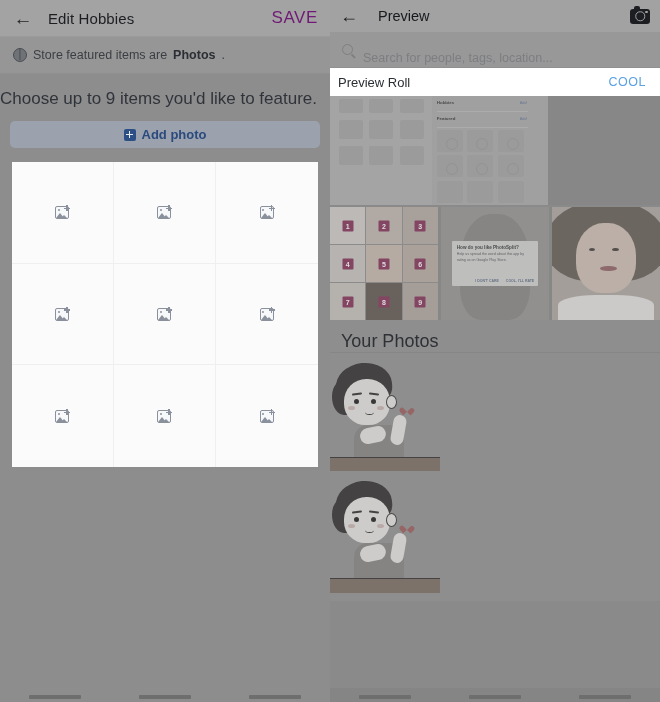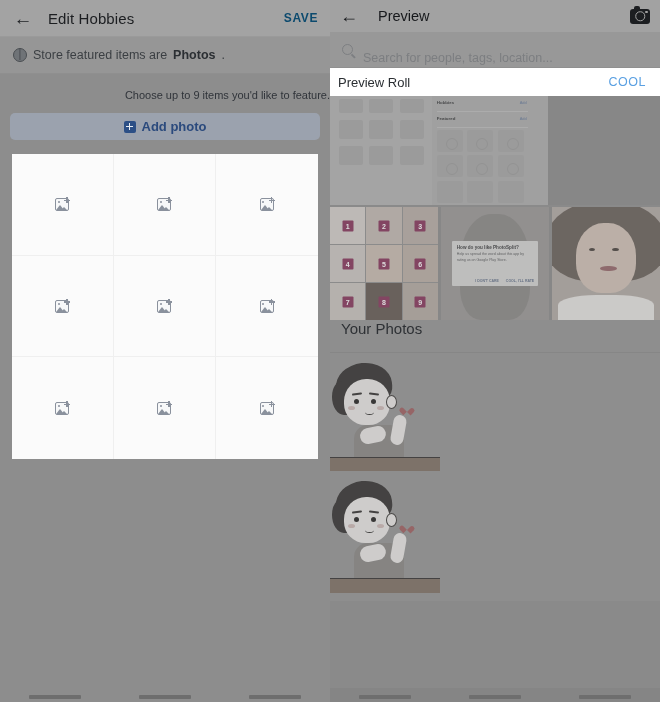--- a/index.html
+++ b/index.html
@@ -26,42 +26,42 @@
     padding:0 12px;box-sizing:border-box;
   }
   .hdr .back{
     font-size:19px;line-height:1;color:#1c1e21;width:22px;
     display:flex;align-items:center;justify-content:center;cursor:pointer;
   }
   .hdr .title{
     font-size:15px;color:#1c1e21;margin-left:14px;flex:1;letter-spacing:.1px;
   }
   .hdr .action{
-    font-size:12px;color:#0c4a6e;letter-spacing:.6px;font-weight:700;cursor:pointer;
+    font-size:17px;color:#701a75;letter-spacing:.6px;font-weight:400;cursor:pointer;
   }
 
   .privacy-row{
     height:36px;display:flex;align-items:center;gap:6px;
     padding:0 13px;background:#969696;
     border-bottom:1px solid #8f8f8f;
     font-size:12.5px;color:#3b3f43;
   }
   .privacy-row .bold{font-weight:700;color:#2b2f33;}
   .globe{
     width:12px;height:12px;border-radius:50%;
     border:1.4px solid #4a4e52;position:relative;display:inline-block;
     background:#6f7377;
   }
   .globe:after{
     content:"";position:absolute;left:50%;top:-1px;width:1.2px;height:12px;
     background:#4a4e52;transform:translateX(-50%);
   }
 
   .choose-line{
-    text-align:right;font-size:11px;color:#30343a;
+    text-align:left;font-size:17px;color:#30343a;
     padding:15px 0 12px;
   }
   .add-photo-btn{
     margin:0 10px;height:27px;border-radius:5px;background:#9ba2ae;
     display:flex;align-items:center;justify-content:center;gap:6px;cursor:pointer;
   }
   .add-photo-btn .lbl{color:#2b4a7d;font-size:13px;font-weight:600;}
   .plus-sq{
     width:12px;height:12px;border-radius:2px;background:#2c4f86;position:relative;
   }
@@ -215,22 +215,22 @@
   .portrait .eye.r{left:56%;}
   .portrait .lips{
     position:absolute;left:44%;top:52%;width:16%;height:5%;border-radius:50%;background:#c2555c;
   }
   .portrait .shirt{
     position:absolute;left:6%;bottom:0;width:88%;height:22%;background:#ebe6e0;border-radius:40% 40% 0 0;
   }
 
   
   .section-head{
-    height:33px;display:flex;align-items:flex-start;padding:0 11px;
-    font-size:15px;color:#2e3135;background:#8e8e8e;
+    height:33px;display:flex;align-items:flex-end;padding:0 11px;
+    font-size:18px;color:#2e3135;background:#8e8e8e;
     border-bottom:1px solid #868686;box-sizing:border-box;
   }
   .big-photo{
     height:118px;background:#949494;position:relative;overflow:hidden;cursor:pointer;
   }
 
   
   .cartoon{position:absolute;left:0;top:0;width:110px;height:118px;}
   .cartoon .hair{
     position:absolute;left:6px;top:10px;width:56px;height:44px;background:#2e2a28;

